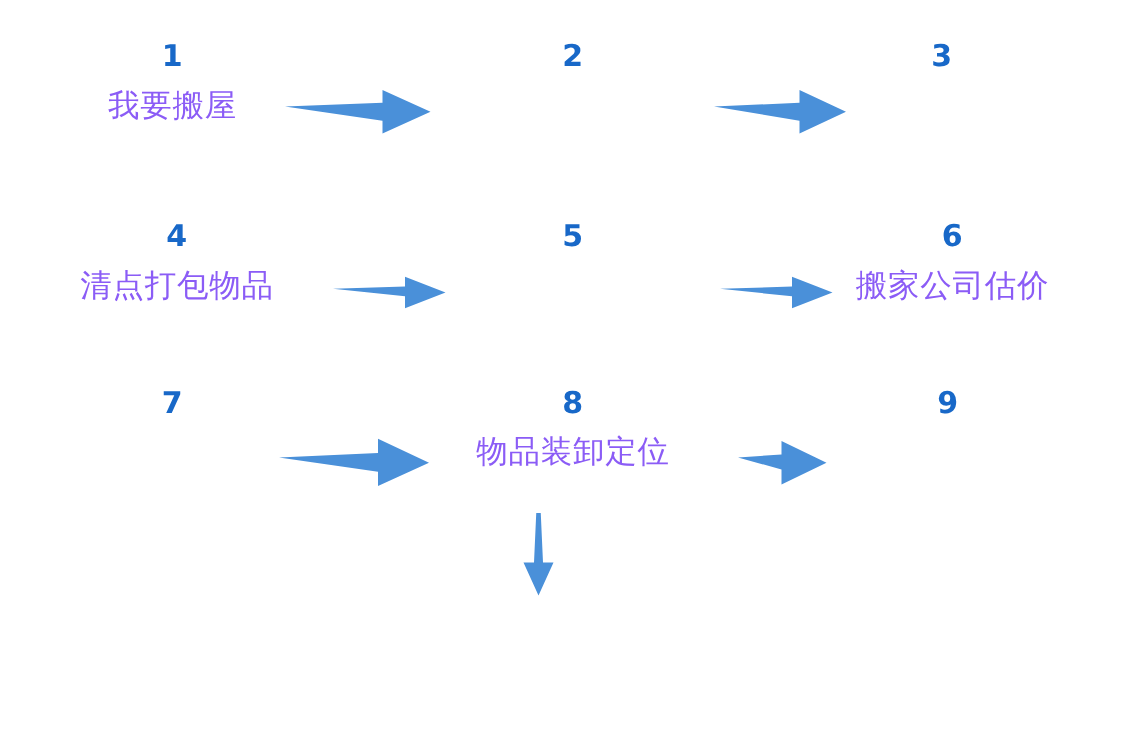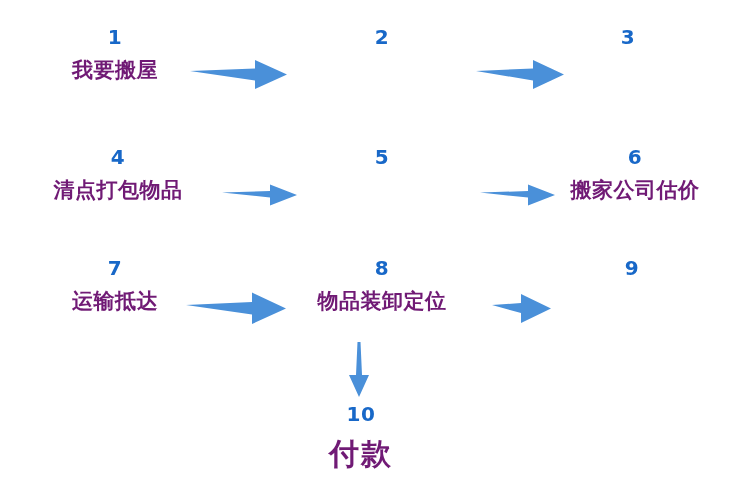--- a/index.html
+++ b/index.html
@@ -32,23 +32,23 @@
   .step-number {
     display: block;
     color: #1868C8;
     font-size: 20px;
     font-weight: 700;
     line-height: 1;
     letter-spacing: 0.5px;
   }
   .step-label {
     display: block;
-    color: #701a75;
+    color: #8b5cf6;
     font-size: 21px;
-    font-weight: 700;
+    font-weight: 400;
     line-height: 1.05;
     margin-top: 12px;
     letter-spacing: 0.5px;
   }
   .step.final .step-label {
     font-size: 30px;
     margin-top: 14px;
     letter-spacing: 2px;
   }
 
@@ -124,30 +124,25 @@
     <span class="step-number">5</span>
   </div>
 
   <div class="step" style="left:635px; top:147px;">
     <span class="step-number">6</span>
     <span class="step-label">搬家公司估价</span>
   </div>
 
   <div class="step" style="left:115px; top:258px;">
     <span class="step-number">7</span>
-    <span class="step-label">运输抵达</span>
   </div>
 
   <div class="step" style="left:382px; top:258px;">
     <span class="step-number">8</span>
     <span class="step-label">物品装卸定位</span>
   </div>
 
   <div class="step" style="left:632px; top:258px;">
     <span class="step-number">9</span>
   </div>
 
-  <div class="step final" style="left:361px; top:404px;">
-    <span class="step-number">10</span>
-    <span class="step-label">付款</span>
-  </div>
 
 </div>
 
 </body></html>

